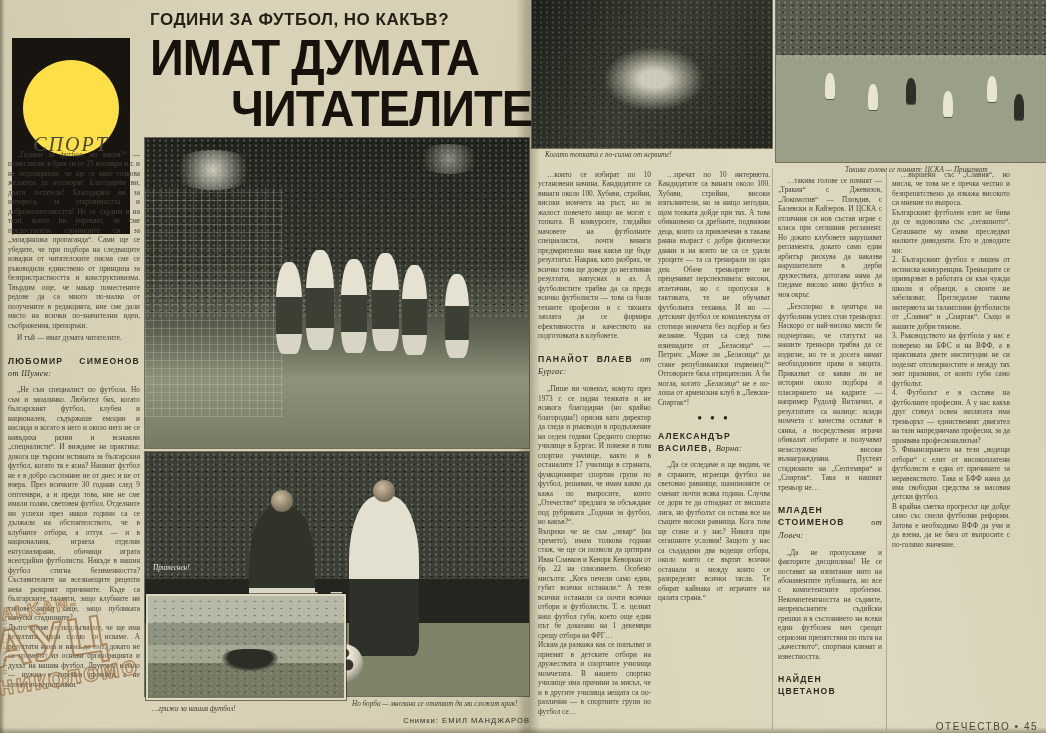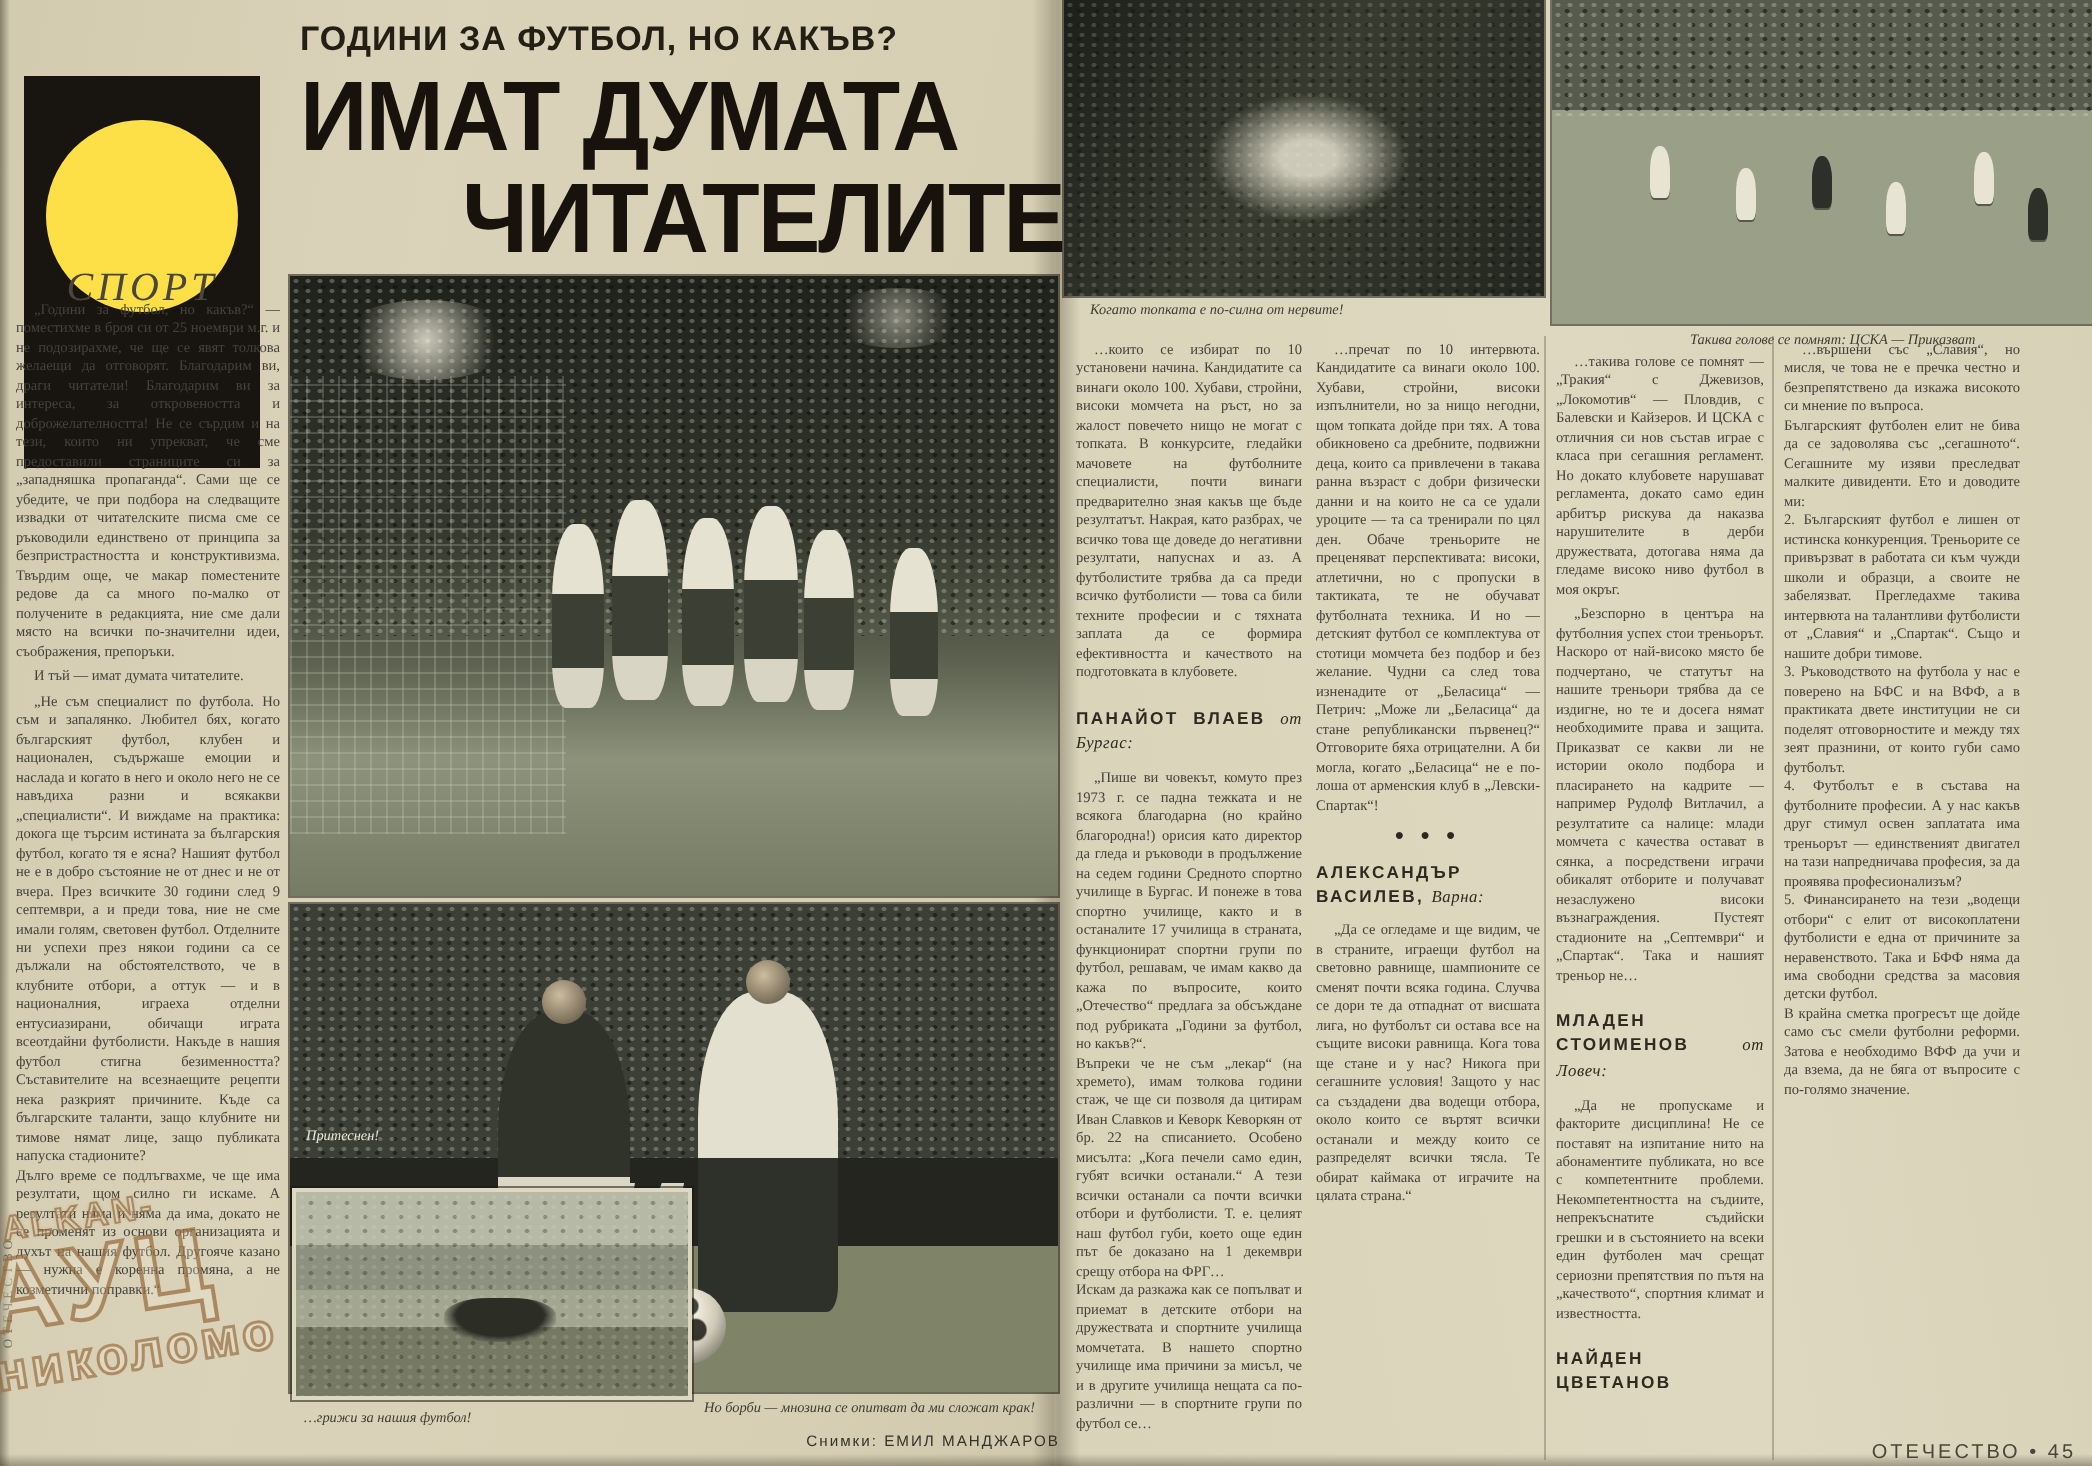--- a/index.html
+++ b/index.html
@@ -122,20 +122,24 @@
     </div>
   </div>
 
   <div class="kicker">ГОДИНИ ЗА ФУТБОЛ, НО КАКЪВ?</div>
   <div class="title1">ИМАТ ДУМАТА</div>
   <div class="title2">ЧИТАТЕЛИТЕ</div>
 
   <div class="colL smalltext">
     <p>„Години за футбол, но какъв?“ — поместихме в броя си от 25 ноември м.г. и не подозирахме, че ще се явят толкова желаещи да отговорят. Благодарим ви, драги читатели! Благодарим ви за интереса, за откровеността и доброжелателността! Не се сърдим и на тези, които ни упрекват, че сме предоставили страниците си за „западняшка пропаганда“. Сами ще се убедите, че при подбора на следващите извадки от читателските писма сме се ръководили единствено от принципа за безпристрастността и конструктивизма. Твърдим още, че макар поместените редове да са много по-малко от получените в редакцията, ние сме дали място на всички по-значителни идеи, съображения, препоръки.</p>
     <p>И тъй — имат думата читателите.</p>
+    <div class="byline">
+      <span>ЛЮБОМИР СИМЕОНОВ</span>
+      <span class="suffix">от Шумен:</span>
+    </div>
     <p class="pre-line">„Не съм специалист по футбола. Но съм и запалянко. Любител бях, когато българският футбол, клубен и национален, съдържаше емоции и наслада и когато в него и около него не се навъдиха разни и всякакви „специалисти“. И виждаме на практика: докога ще търсим истината за българския футбол, когато тя е ясна? Нашият футбол не е в добро състояние не от днес и не от вчера. През всичките 30 години след 9 септември, а и преди това, ние не сме имали голям, световен футбол. Отделните ни успехи през някои години са се дължали на обстоятелството, че в клубните отбори, а оттук — и в националния, играеха отделни ентусиазирани, обичащи играта всеотдайни футболисти. Накъде в нашия футбол стигна безименността? Съставителите на всезнаещите рецепти нека разкрият причините. Къде са българските таланти, защо клубните ни тимове нямат лице, защо публиката напуска стадионите?
 Дълго време се подлъгвахме, че ще има резултати, щом силно ги искаме. А резултати няма и няма да има, докато не се променят из основи организацията и духът на нашия футбол. Другояче казано — нужна е коренна промяна, а не козметични поправки.“</p>
   </div>
 
   <div class="photo" id="photoA">
     <div class="crowd"></div>
     <div class="flare" style="left:6%;top:4%;width:90px;height:40px;"></div>
     <div class="flare" style="left:70%;top:2%;width:70px;height:30px;opacity:.6;"></div>
     <div class="net"></div>
     <div class="fig" style="left:34%;top:40%;width:26px;height:92px;"></div>

